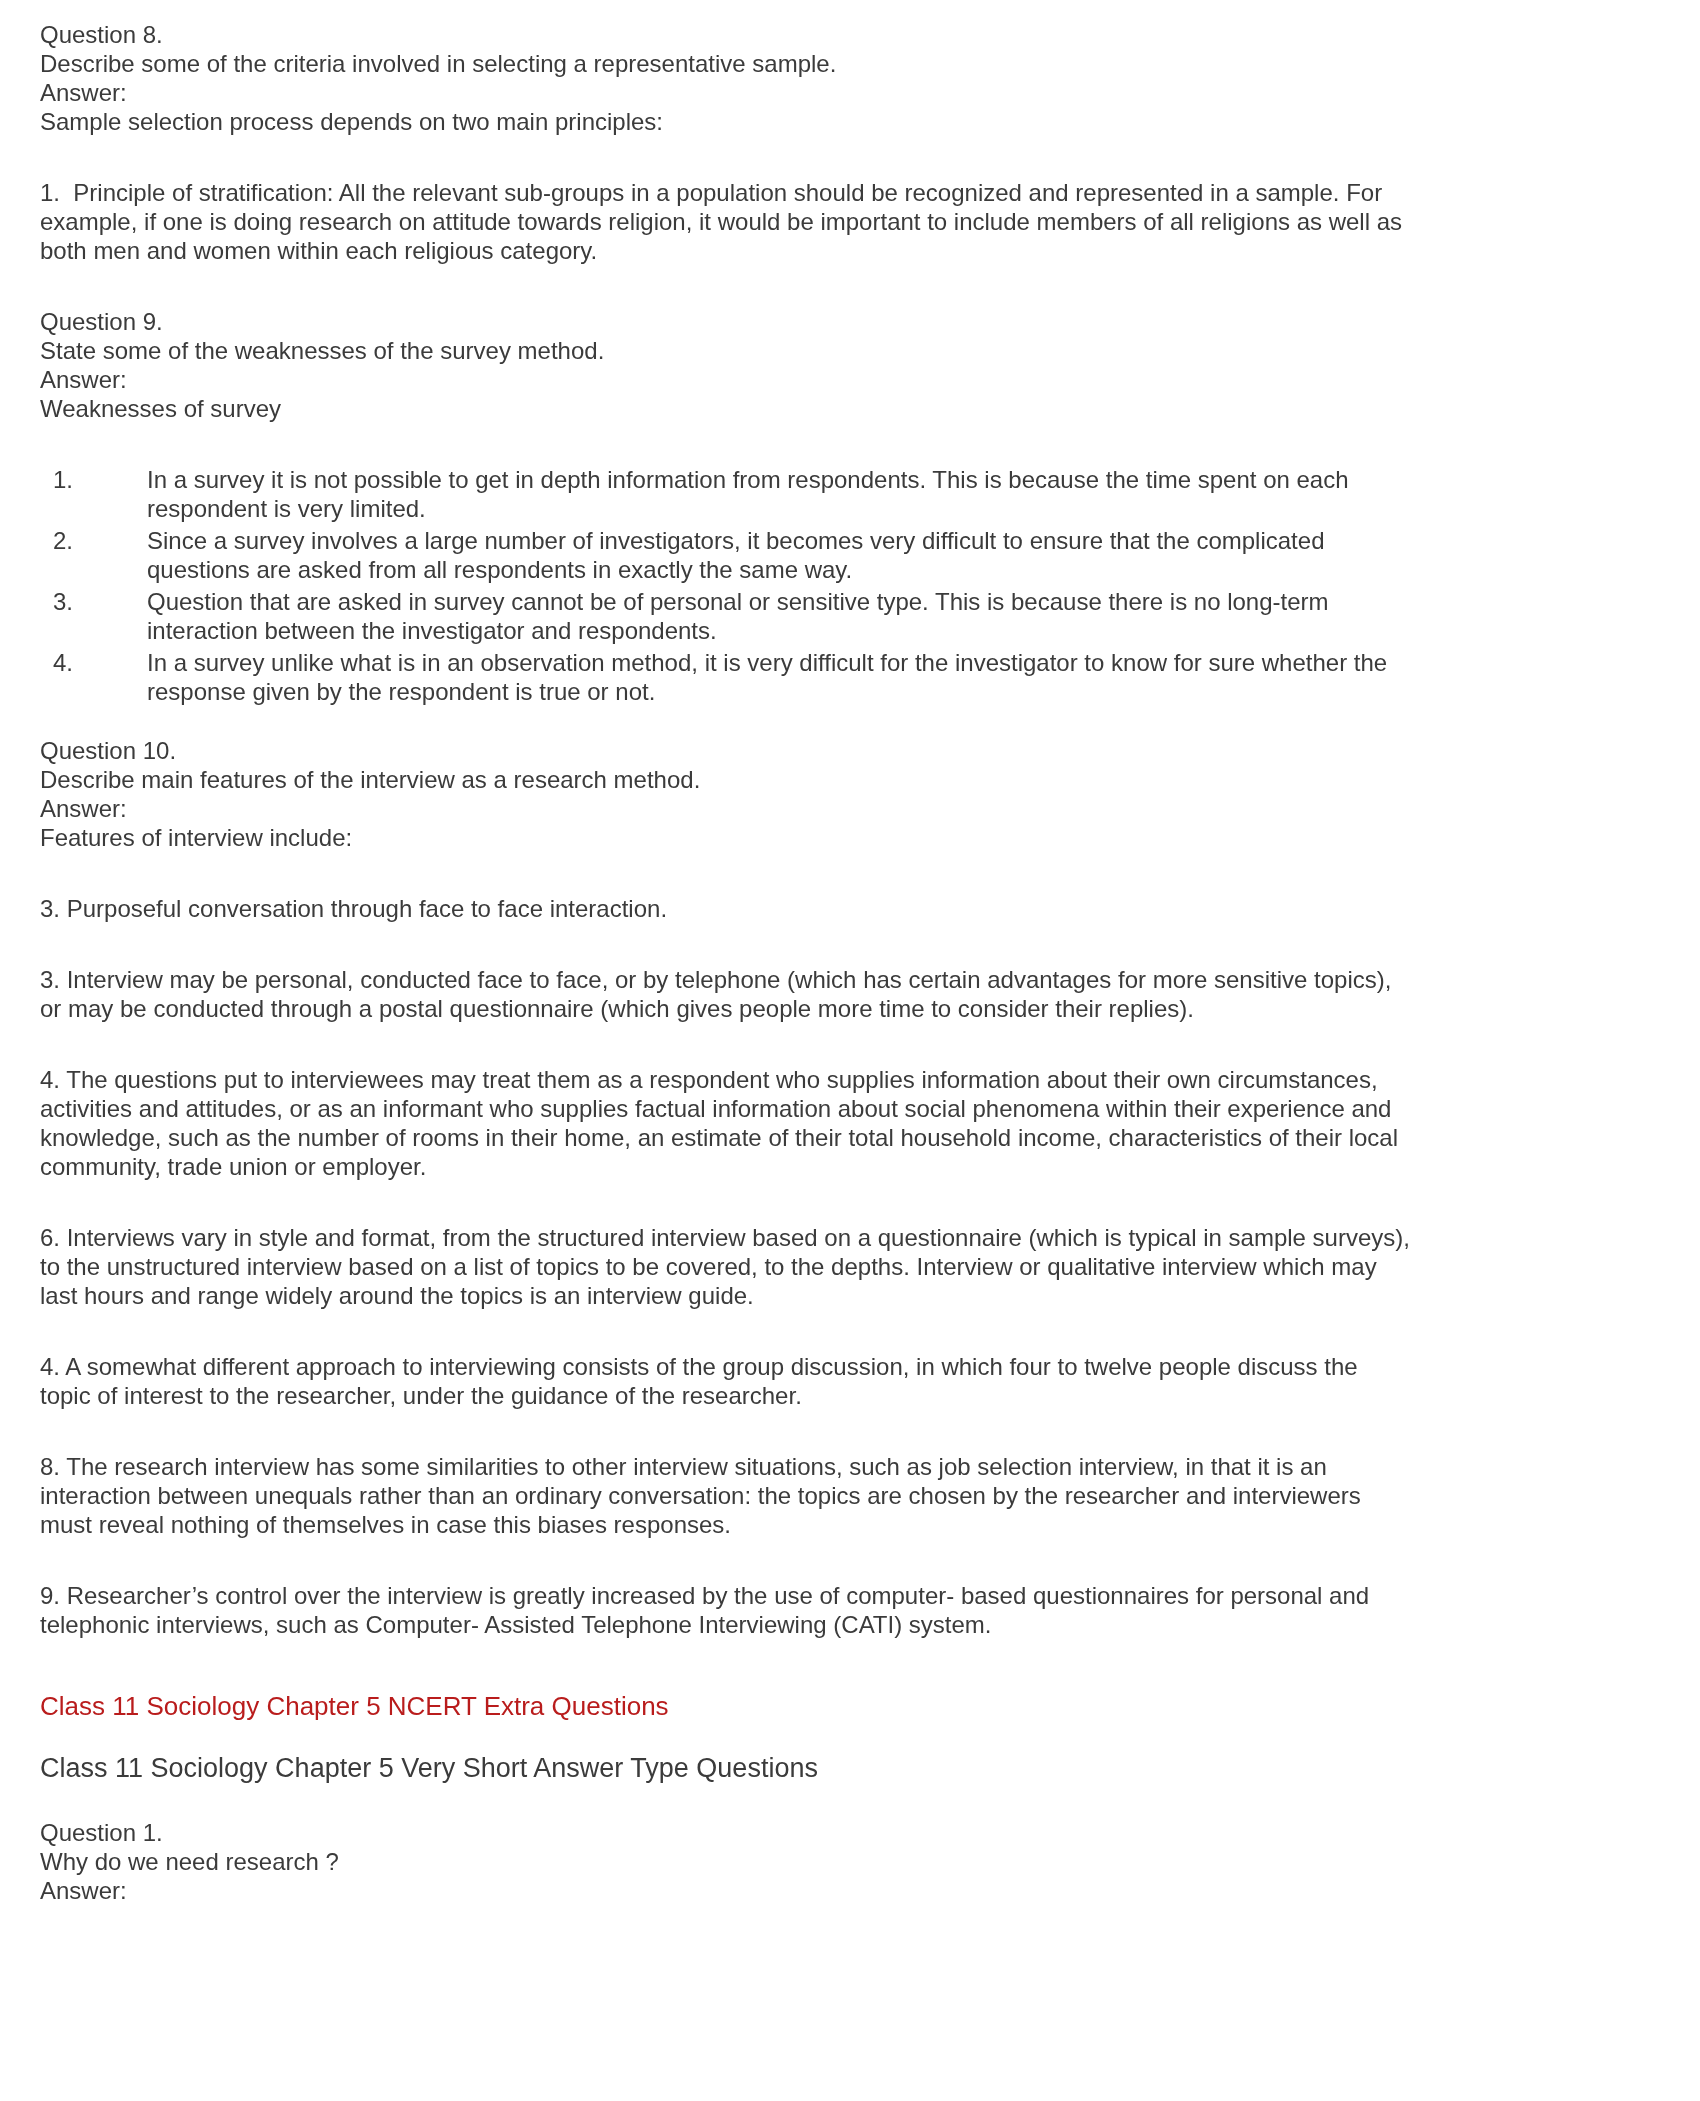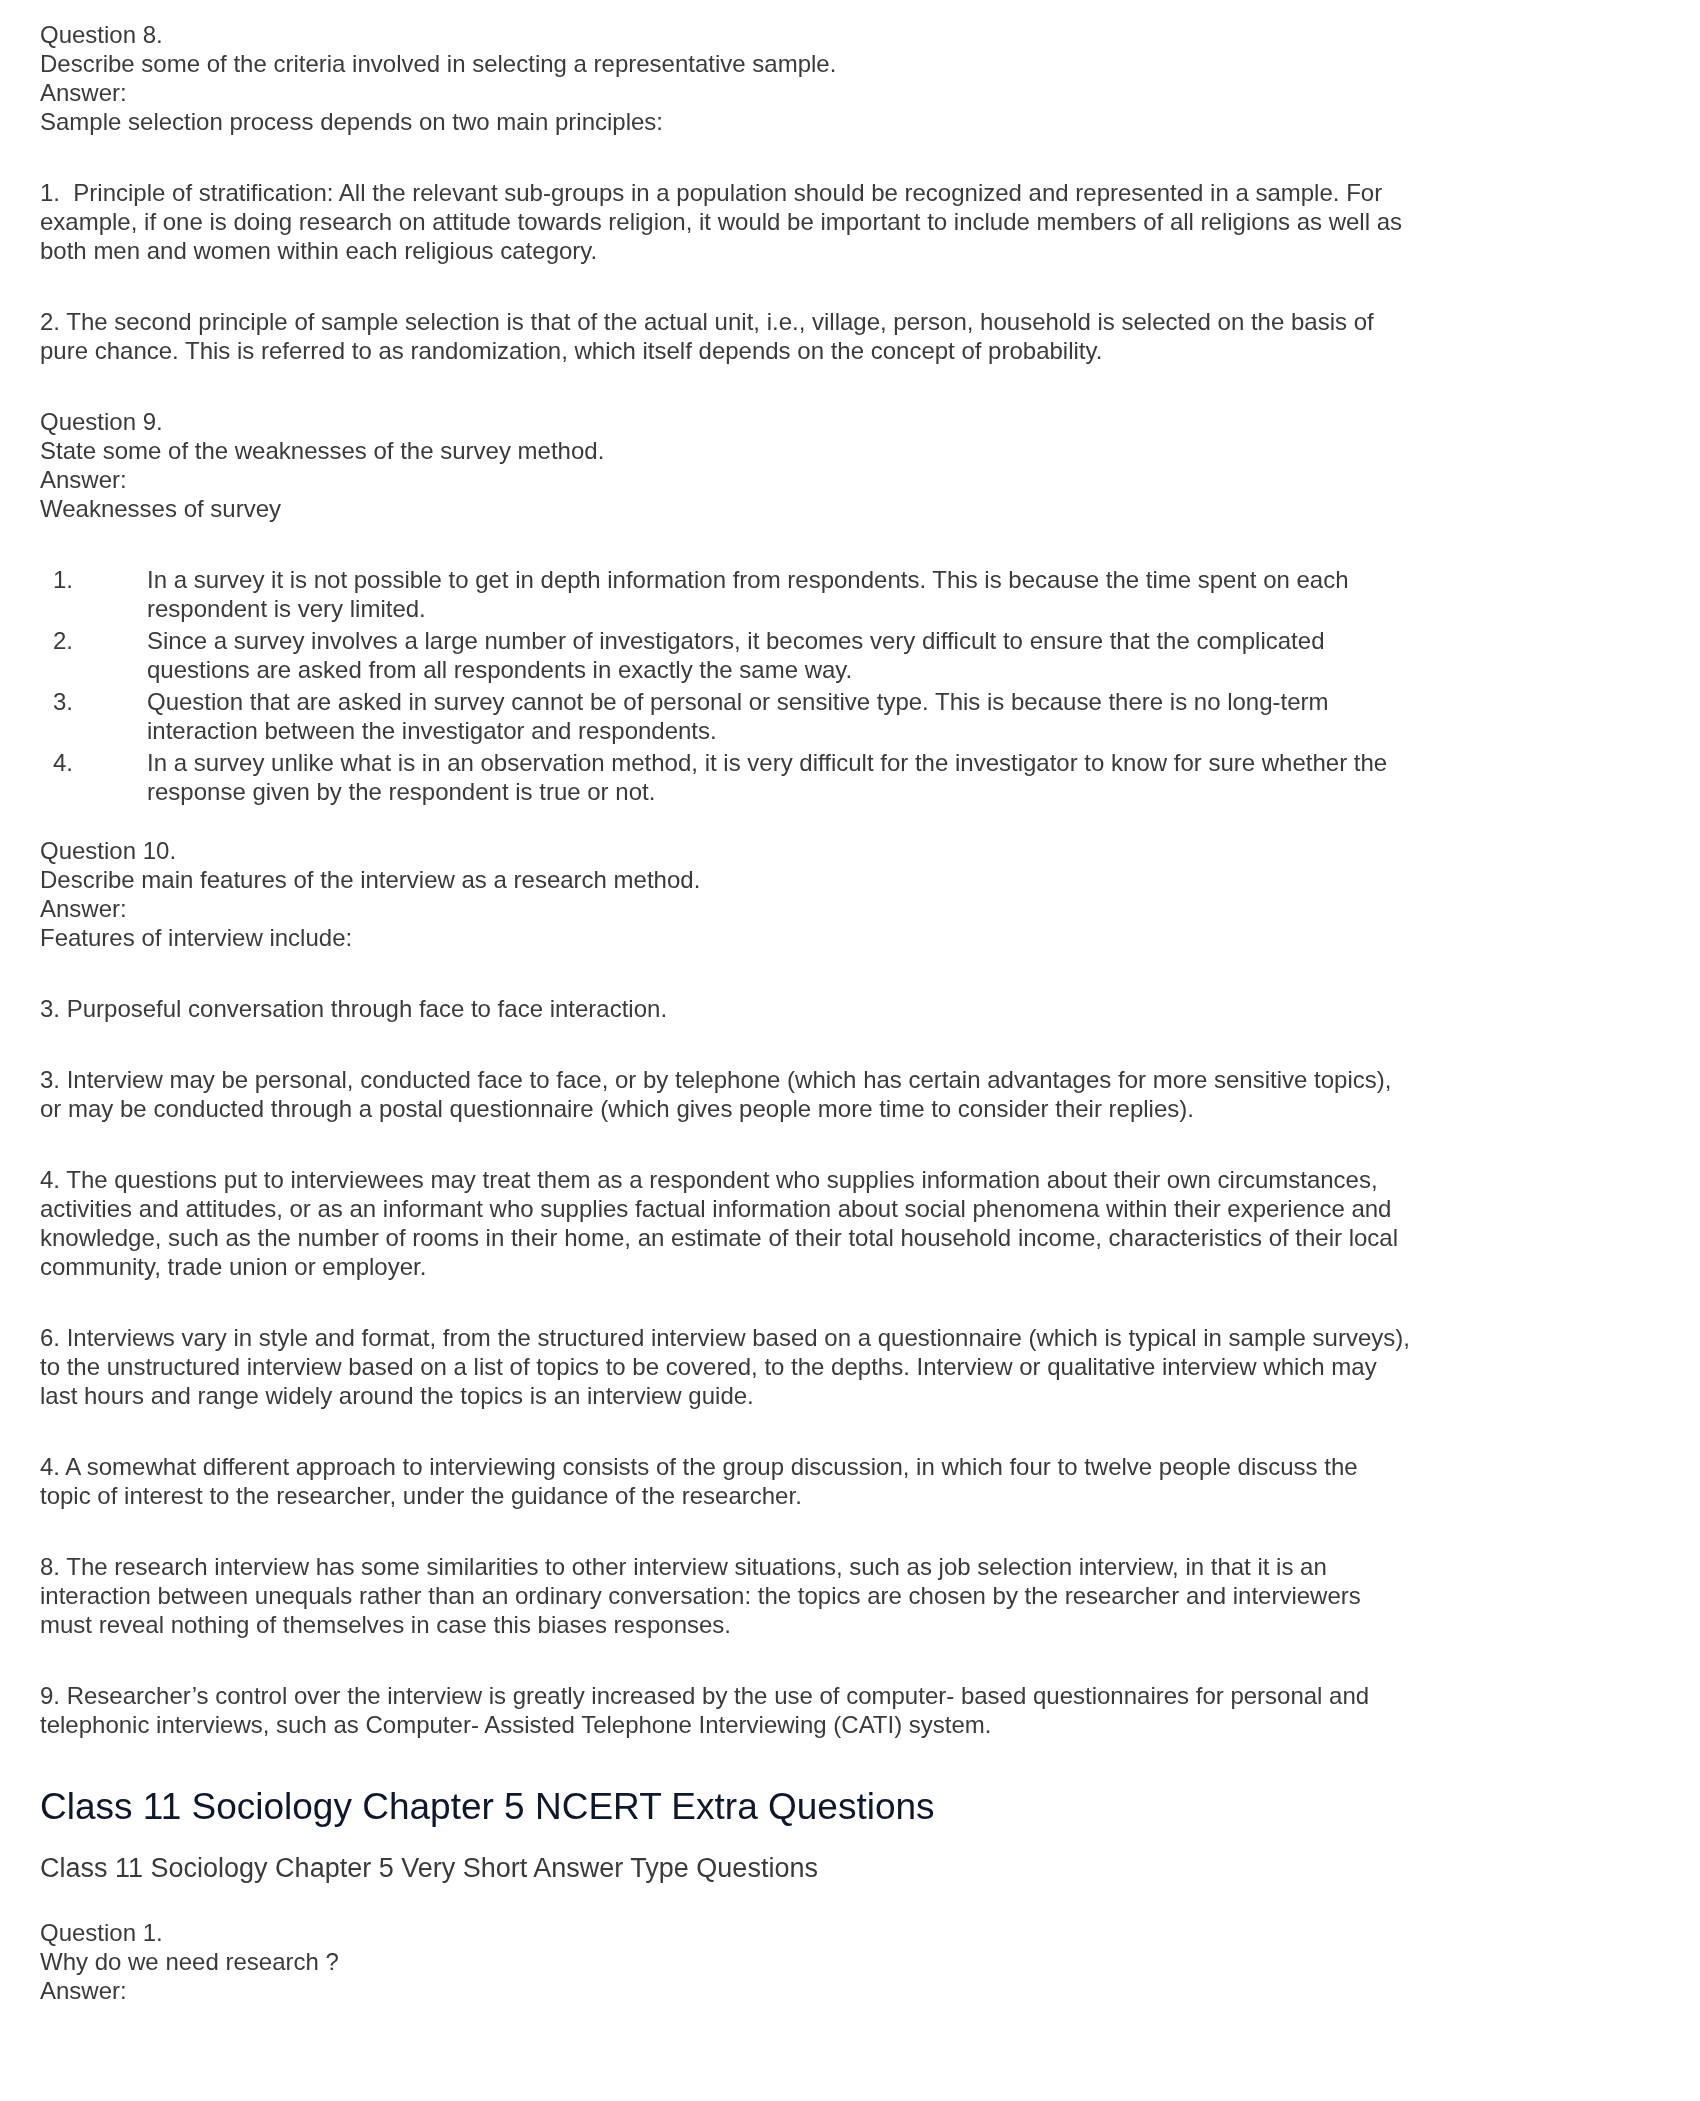--- a/index.html
+++ b/index.html
@@ -45,24 +45,24 @@
     width: 63px;
     padding-left: 13px;
   }
   ol.weakness-list .li-text {
     flex: 1;
     white-space: pre-line;
     margin-left: 44px;
   }
   h2.section-heading {
     margin: 0 0 20px 0;
-    font-size: 37px;
+    font-size: 26px;
     line-height: 47px;
     font-weight: 400;
-    color: #0f172a;
+    color: #b91c1c;
   }
   h3.subsection-heading {
     margin: 0 0 32px 0;
     font-size: 27px;
     line-height: 36px;
     font-weight: 400;
     color: #3b3b3b;
   }
 </style>
 </head>
@@ -70,21 +70,20 @@
 
 <main class="doc">
 
   <p>Question 8.
 Describe some of the criteria involved in selecting a representative sample.
 Answer:
 Sample selection process depends on two main principles:</p>
 
   <p>1.&nbsp; Principle of stratification: All the relevant sub-groups in a population should be recognized and represented in a sample. For example, if one is doing research on attitude towards religion, it would be important to include members of all religions as well as both men and women within each religious category.</p>
 
-  <p>2. The second principle of sample selection is that of the actual unit, i.e., village, person, household is selected on the basis of pure chance. This is referred to as randomization, which itself depends on the concept of probability.</p>
 
   <p>Question 9.
 State some of the weaknesses of the survey method.
 Answer:
 Weaknesses of survey</p>
 
   <ol class="weakness-list">
     <li>
       <span class="num">1.</span>
       <span class="li-text">In a survey it is not possible to get in depth information from respondents. This is because the time spent on each respondent is very limited.</span>

